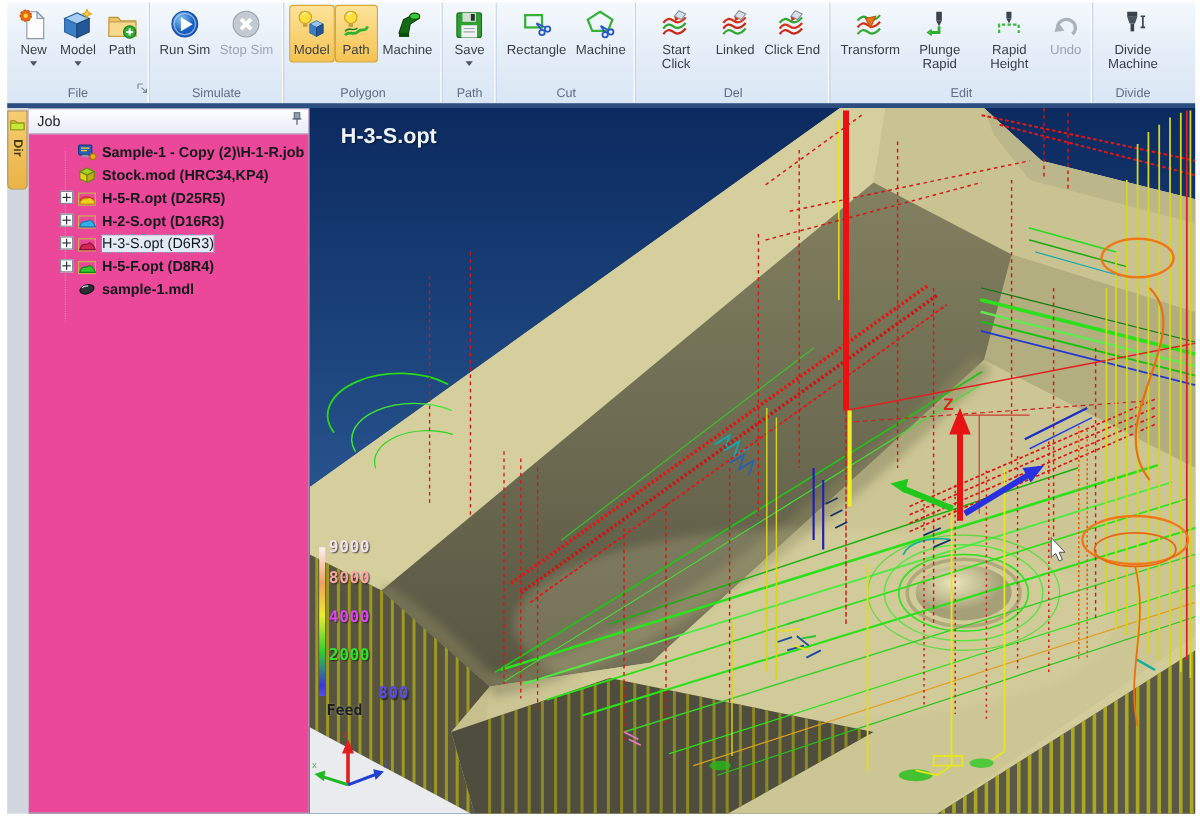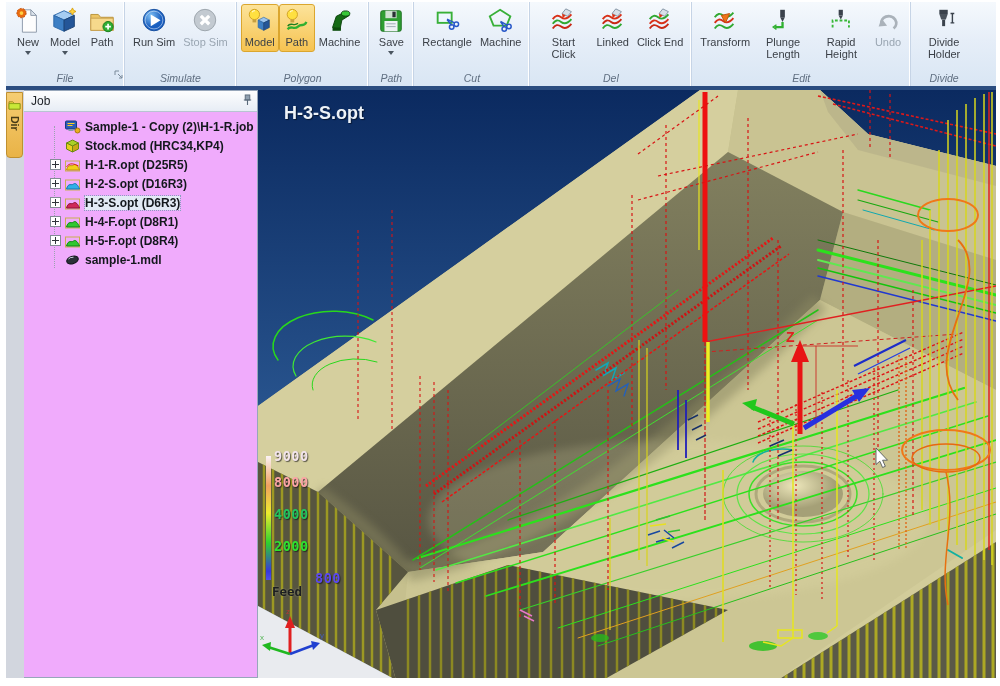--- a/index.html
+++ b/index.html
@@ -10,43 +10,43 @@
     background:linear-gradient(#f5f9fd,#e6eef8 45%,#d9e6f4);display:flex;align-items:stretch;}
   .rgroup{display:flex;flex-direction:column;padding:2px 4px 0 4px;position:relative;}
   .rgroup + .rgroup{border-left:1px solid #c6d4e6;box-shadow:-1px 0 0 #ffffff;}
   .rbtns{flex:1;display:flex;align-items:flex-start;}
   .rbtn{display:flex;flex-direction:column;align-items:center;padding:2px 3px;border:1px solid transparent;border-radius:3px;cursor:default;}
   .rbtn.active{background:linear-gradient(#fce39a,#f6c351);border-color:#dba62e;}
   .rbtn svg{display:block;}
   .rlabel{font-size:11px;line-height:11.5px;color:#3a3f46;text-align:center;max-width:50px;margin-top:2px;}
   .rbtn.disabled .rlabel{color:#9aa6b2;}
   .dd{width:0;height:0;border-left:3px solid transparent;border-right:3px solid transparent;border-top:4px solid #4a5560;margin-top:2px;}
-  .rgname{text-align:center;font-size:10.5px;color:#5f6e80;height:15px;line-height:15px;position:relative;font-style:italic;}
+  .rgname{text-align:center;font-size:10.5px;color:#5f6e80;height:15px;line-height:15px;position:relative;}
   .launcher{position:absolute;right:0;bottom:2px;}
   
   .hdivider{position:absolute;left:0;top:84px;right:0;height:4px;background:#2b4d80;}
   
   .sidebar{position:absolute;left:0;top:88px;width:252px;bottom:0;}
   .tabstrip{position:absolute;left:0;top:0;width:18px;bottom:0;background:#d2d6de;border-right:1px solid #aab4c2;}
   .dirtab{position:absolute;left:0;top:2px;width:17px;height:66px;background:linear-gradient(#f6cd72,#e9b347);
     border:1px solid #c09030;border-radius:0 0 4px 4px;display:flex;flex-direction:column;align-items:center;padding-top:3px;box-sizing:border-box;}
   .dirtab .vtext{writing-mode:vertical-rl;font-size:10.5px;font-weight:bold;color:#463a16;margin-top:2px;}
-  .panel{position:absolute;left:18px;top:0;right:0;bottom:0;background:#f0abfc;border:1px solid #97a6ba;border-left:none;box-sizing:border-box;}
+  .panel{position:absolute;left:18px;top:0;right:0;bottom:0;background:#ec4899;border:1px solid #97a6ba;border-left:none;box-sizing:border-box;}
   .phead{height:20px;background:linear-gradient(#fdfdfe,#e7edf5);border-bottom:1px solid #b8c4d2;display:flex;align-items:center;padding:0 4px 0 7px;}
   .phead .ptitle{flex:1;font-size:12px;color:#20242a;}
   .tree{position:relative;padding-top:5px;}
   .connector{position:absolute;left:30px;top:14px;height:142px;border-left:1px dotted #9aa4ae;}
   .trow{display:flex;align-items:center;height:19px;position:relative;padding-left:22px;}
   .texpbox{position:absolute;left:26px;width:9px;height:9px;border:1px solid #848c96;background:#fff;}
   .texpbox::before{content:'';position:absolute;left:1px;right:1px;top:3.5px;height:1px;background:#30343a;}
   .texpbox::after{content:'';position:absolute;top:1px;bottom:1px;left:3.5px;width:1px;background:#30343a;}
   .ticon{width:17px;height:14px;margin-left:18px;margin-right:4px;flex:0 0 auto;}
   .trow.noexp .ticon{margin-left:18px;}
   .tlabel{font-size:12px;font-weight:700;color:#14181d;white-space:nowrap;}
-  .trow.selected .tlabel{background:#e2eaf5;outline:1px dotted #8aa0c0;font-weight:700;}
+  .trow.selected .tlabel{background:#e2eaf5;outline:1px dotted #8aa0c0;font-weight:400;}
   
   .viewport{position:absolute;left:252px;top:88px;right:0;bottom:0;background:#0b2a60;overflow:hidden;}
   .vlabel{position:absolute;left:26px;top:13px;font-size:18px;font-weight:bold;color:#eef3f8;text-shadow:1px 1px 1px rgba(0,0,0,.5);z-index:5;}
   .scene{position:absolute;inset:0;}
   .feedlegend{position:absolute;left:6px;top:358px;width:70px;height:160px;z-index:4;}
   .fbar{position:absolute;left:2px;top:8px;width:5px;height:124px;
     background:linear-gradient(#fbf3f6 0%,#f0a060 24%,#ecec2e 46%,#2ed22e 70%,#3838dd 93%,#5050e8 100%);}
   .fentry{position:absolute;left:10px;font-size:13.5px;font-weight:bold;letter-spacing:.5px;
     text-shadow:1px 1px 1px rgba(20,20,20,.65);font-family:"DejaVu Sans Mono","Liberation Mono",monospace;}
   .ftitle{position:absolute;left:8px;top:136px;font-size:12.5px;font-weight:bold;color:#1c1e20;
@@ -294,21 +294,21 @@
         </div>
         <div class="rbtn">
           <span>
               <svg width="28" height="28" viewBox="0 0 30 30">
                 <rect x="12" y="3" width="5" height="8" fill="#3a424c"></rect>
                 <path d="M12,11 h5 l-2.5,5 z" fill="#3a424c"></path>
                 <path d="M14.5,16 v5.5 h-8" stroke="#30b030" stroke-width="2.5" fill="none"></path>
                 <path d="M8,19 l-3.5,2.5 3.5,2.5" fill="none" stroke="#30b030" stroke-width="1.5"></path>
               </svg>
             </span>
-          <span class="rlabel">Plunge Length</span>
+          <span class="rlabel">Plunge Rapid</span>
         </div>
         <div class="rbtn">
           <span>
               <svg width="28" height="28" viewBox="0 0 30 30">
                 <rect x="12.5" y="3" width="4.5" height="6" fill="#3a424c"></rect>
                 <path d="M12.5,9 h4.5 l-2.2,4.5 z" fill="#3a424c"></path>
                 <path d="M6,22 v-7.5 h17.5 v7.5" stroke="#38b838" stroke-width="2" fill="none" stroke-dasharray="3,2"></path>
               </svg>
             </span>
           <span class="rlabel">Rapid Height</span>
@@ -330,21 +330,21 @@
       <div class="rbtns">
         <div class="rbtn">
           <span>
               <svg width="28" height="28" viewBox="0 0 30 30">
                 <rect x="10" y="3" width="9" height="4.5" fill="#3a424c"></rect>
                 <path d="M10,7.5 h9 l-2,6 h-5 z" fill="#4a525c"></path>
                 <rect x="13" y="13.5" width="3.2" height="7" fill="#3a424c"></rect>
                 <path d="M24,7 v10 M22,7 h4 M22,17 h4" stroke="#3a424c" stroke-width="1.5" fill="none"></path>
               </svg>
             </span>
-          <span class="rlabel">Divide Holder</span>
+          <span class="rlabel">Divide Machine</span>
         </div>
       </div>
       <div class="rgname">Divide</div>
     </div>
   </div>
 
   <div class="hdivider"></div>
 
   <div class="sidebar">
     <div class="tabstrip">
@@ -386,49 +386,41 @@
           <span class="tlabel">Stock.mod (HRC34,KP4)</span>
         </div>
 
         <div class="trow">
           <span class="texpbox"></span>
           <span class="ticon"><svg width="17" height="14" viewBox="0 0 16 14">
                 <rect x="1" y="3" width="14" height="10" fill="none" stroke="#c8b050"></rect>
                 <path d="M2,12 C4,5 7,9 9,7 C11,5 14,9 15,12 Z" fill="#f0d018" stroke="#c09010"></path>
                 <path d="M2,9 C5,4 10,6 14,8" fill="none" stroke="#d82818"></path>
               </svg></span>
-          <span class="tlabel">H-1-R.opt (D25R5)</span>
+          <span class="tlabel">H-5-R.opt (D25R5)</span>
         </div>
 
         <div class="trow">
           <span class="texpbox"></span>
           <span class="ticon"><svg width="17" height="14" viewBox="0 0 16 14">
                 <rect x="1" y="3" width="14" height="10" fill="none" stroke="#c8b050"></rect>
                 <path d="M2,12 C4,5 7,9 9,7 C11,5 14,9 15,12 Z" fill="#30b0e8" stroke="#1878b0"></path>
               </svg></span>
           <span class="tlabel">H-2-S.opt (D16R3)</span>
         </div>
 
         <div class="trow selected">
           <span class="texpbox"></span>
           <span class="ticon"><svg width="17" height="14" viewBox="0 0 16 14">
                 <rect x="1" y="3" width="14" height="10" fill="none" stroke="#c8b050"></rect>
                 <path d="M2,12 C4,5 7,9 9,7 C11,5 14,9 15,12 Z" fill="#d02858" stroke="#901038"></path>
               </svg></span>
           <span class="tlabel">H-3-S.opt (D6R3)</span>
         </div>
 
-        <div class="trow">
-          <span class="texpbox"></span>
-          <span class="ticon"><svg width="17" height="14" viewBox="0 0 16 14">
-                <rect x="1" y="3" width="14" height="10" fill="none" stroke="#c8b050"></rect>
-                <path d="M2,12 C4,5 7,9 9,7 C11,5 14,9 15,12 Z" fill="#30c830" stroke="#108810"></path>
-              </svg></span>
-          <span class="tlabel">H-4-F.opt (D8R1)</span>
-        </div>
 
         <div class="trow">
           <span class="texpbox"></span>
           <span class="ticon"><svg width="17" height="14" viewBox="0 0 16 14">
                 <rect x="1" y="3" width="14" height="10" fill="none" stroke="#c8b050"></rect>
                 <path d="M2,12 C4,5 7,9 9,7 C11,5 14,9 15,12 Z" fill="#30c830" stroke="#108810"></path>
               </svg></span>
           <span class="tlabel">H-5-F.opt (D8R4)</span>
         </div>
 
@@ -626,20 +618,20 @@
 
       <g transform="translate(618,358)">
         <path d="M0,0 L0,16.5 L3.8,13.2 L6.6,19.5 L9.3,18.3 L6.6,12.2 L11.5,12.2 Z" fill="#ffffff" stroke="#444a50" stroke-width=".8"></path>
       </g>
     </svg>
 
     <div class="feedlegend">
       <div class="fbar"></div>
       <div class="fentry" style="top: 0px; color: rgb(242, 228, 236);">9000</div>
       <div class="fentry" style="top: 26px; color: #fca5a5;">8000</div>
-      <div class="fentry" style="top: 58px; color: #22c55e;">4000</div>
+      <div class="fentry" style="top: 58px; color: #d946ef;">4000</div>
       <div class="fentry" style="top: 90px; color: rgb(46, 226, 46);">2000</div>
       <div class="fentry" style="top: 122px; color: rgb(90, 72, 240); padding-left: 41px;">800</div>
       <div class="ftitle">Feed</div>
     </div>
   </div>
 
 </div>
 
 </body></html>

